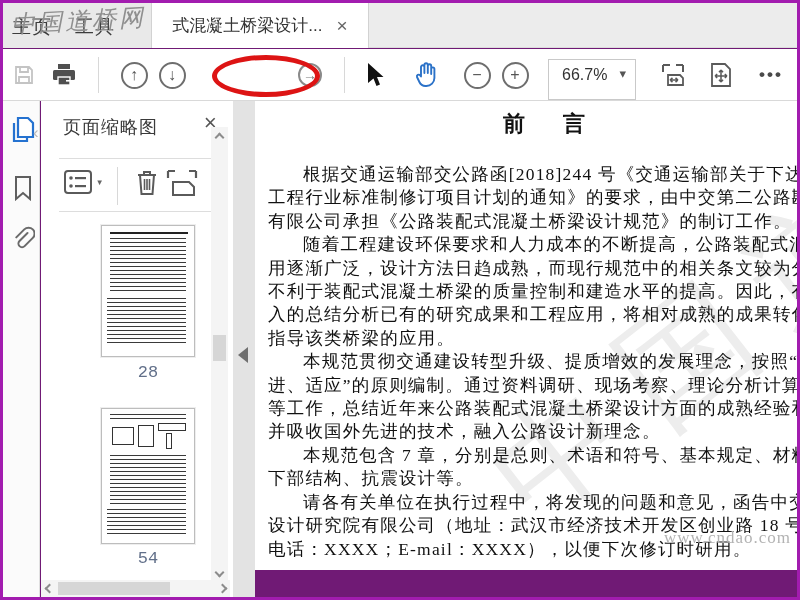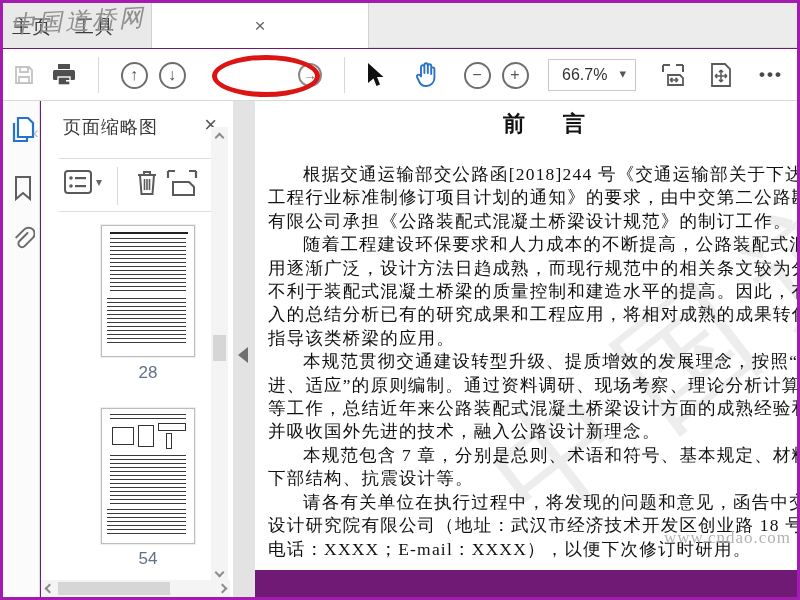--- a/index.html
+++ b/index.html
@@ -27,34 +27,34 @@
   .tbtn { position:absolute; top:0; height:52px; display:flex; align-items:center; justify-content:center; }
   .vdiv { position:absolute; top:8px; width:1px; height:36px; background:#d8d8d8; }
   .circ { display:flex; align-items:center; justify-content:center; width:27px; height:27px;
           border:2px solid #6e6e6e; border-radius:50%; color:#555; font-size:16px; line-height:1; }
   .pagebox { position:absolute; left:200px; top:10px; width:97px; height:33px; background:#fff;
              border:1px solid #b5b5b5; font-size:17px; color:#333; text-align:center; line-height:31px; }
   .navcirc { position:absolute; left:295px; top:14px; width:24px; height:24px; border:2px solid #8a8a8a;
              border-radius:50%; color:#777; font-size:14px; text-align:center; line-height:20px; background:#fff; }
   .red-ellipse { position:absolute; left:209px; top:6px; width:108px; height:42px;
                  border:5px solid #dd1414; border-radius:50%; pointer-events:none; z-index:5; }
-  .zoombox { position:absolute; left:545px; top:10px; width:88px; height:32px; background:#fff;
+  .zoombox { position:absolute; left:545px; top:10px; width:88px; height:41px; background:#fff;
              border:1px solid #c9c9c9; font-size:16px; color:#333; }
   .zoombox .val { position:absolute; left:13px; top:6px; }
   .zoombox .caret { position:absolute; right:9px; top:6px; color:#555; font-size:13px; }
   .more { font-size:17px; color:#4a4a4a; letter-spacing:2px; font-weight:bold; }
 
   
   .rail { position:absolute; left:0; top:98px; width:37px; height:496px; background:#fbfbfb;
           border-right:1px solid #e0e0e0; }
   .rail .rbtn { position:absolute; left:6px; width:28px; height:30px; display:flex; align-items:center; justify-content:center; }
   .panel-notch { position:absolute; left:30px; top:120px; color:#b9b9b9; font-size:17px; z-index:2; }
 
   
-  .panel { position:absolute; left:38px; top:98px; width:192px; height:496px; background:#fff; }
+  .panel { position:absolute; left:38px; top:98px; width:192px; height:496px; background:#fff;font-family:Liberation Mono, monospace; }
   .panel-title { position:absolute; left:22px; top:14px; font-size:18px; color:#3a3a3a; letter-spacing:1px; }
   .panel-close { position:absolute; right:16px; top:11px; font-size:22px; color:#555; }
   .hline { position:absolute; left:18px; right:12px; height:1px; background:#dddddd; }
   .pt-row { position:absolute; left:0; top:64px; width:100%; height:44px; }
   .pt-row .pbtn { position:absolute; top:4px; display:flex; align-items:center; }
   .pt-caret { color:#666; font-size:12px; margin-left:3px; }
 
   .thumb { position:absolute; left:60px; width:94px; background:#fff; border:1px solid #bdbdbd;
            box-shadow:0 0 0 1px #eee; overflow:hidden; }
   .t28 { top:124px; height:132px; }
@@ -111,20 +111,21 @@
 </head>
 <body>
 
 <div class="screen">
 
   <div class="tabbar">
     <div class="apptabs"></div>
     <div class="apptab home">主页</div>
     <div class="apptab tools">工具</div>
     <div class="doctab">
+      <span class="label">式混凝土桥梁设计...</span>
       <span class="close">×</span>
     </div>
   </div>
   <div class="wm-top">中国道桥网</div>
 
   <div class="toolbar">
     <div class="tbtn" style="left:6px;width:30px;">
       <svg width="22" height="22" viewBox="0 0 22 22">
         <path d="M3 3 h13 l3 3 v13 h-16 z M7 3 v5 h8 v-5 M6 13 h10 v6 h-10 z" fill="none" stroke="#c4c4c4" stroke-width="1.8"></path>
       </svg>

